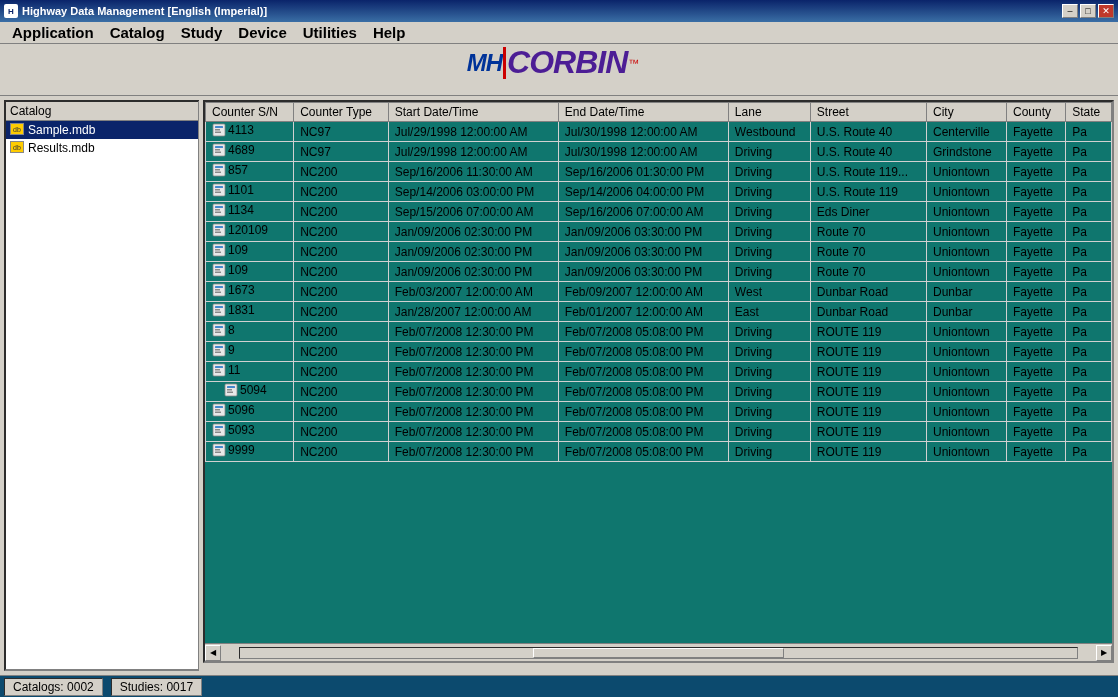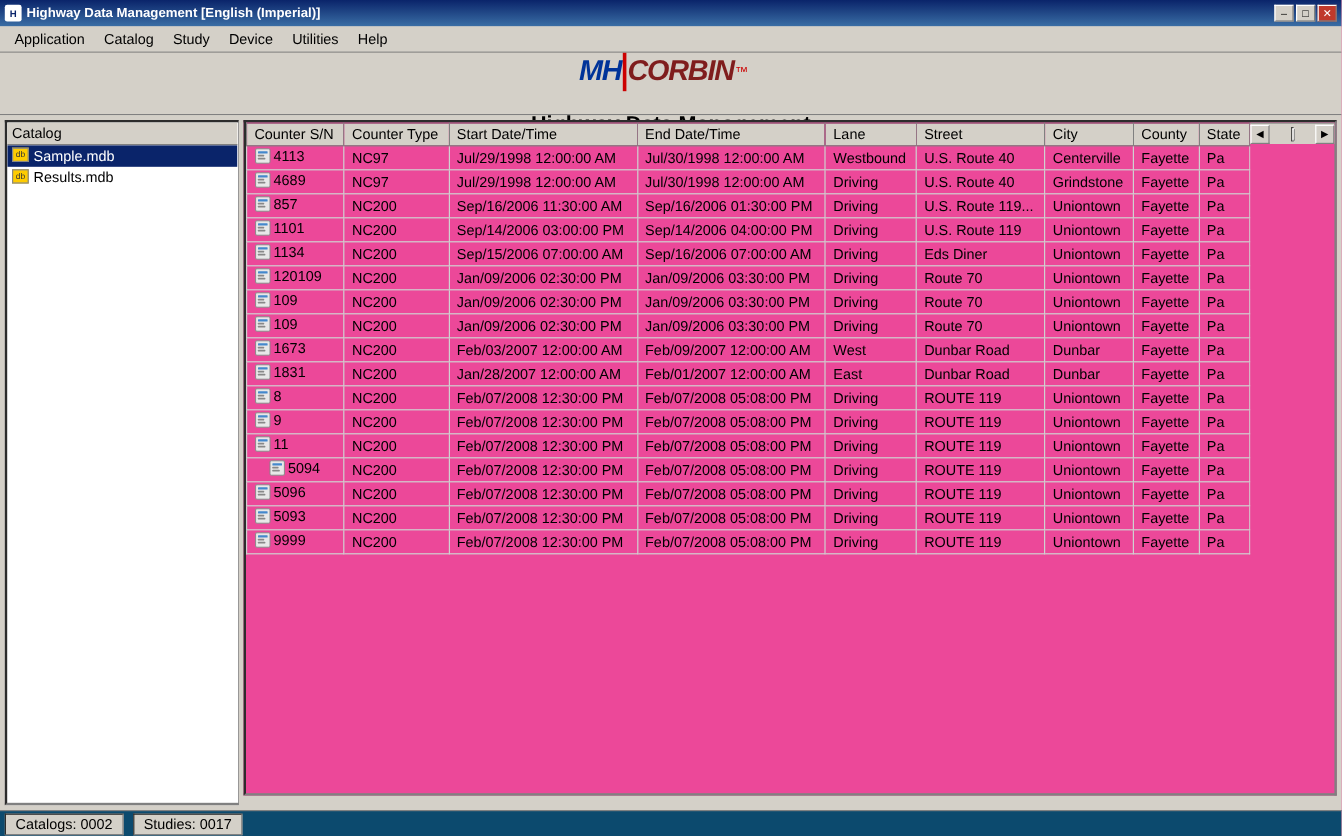--- a/index.html
+++ b/index.html
@@ -58,22 +58,23 @@
     .menu-bar {
       background: #d4d0c8;
       height: 22px;
       display: flex;
       align-items: center;
       border-bottom: 1px solid #808080;
       padding: 0 4px;
     }
     .menu-item {
       padding: 2px 8px;
-      font-size: 12px;
+      font-size: 15px;
       cursor: pointer;
+      font-weight: bold;
     }
 
     
     .app-header {
       background: #d4d0c8;
       height: 52px;
       display: flex;
       align-items: center;
       padding: 0 12px;
       border-bottom: 1px solid #808080;
@@ -136,22 +137,23 @@
       font-size: 7px;
       display: flex; align-items: center; justify-content: center;
       color: #333;
     }
 
     
     .right-panel {
       flex: 1;
       margin: 4px 4px 12px 4px;
       border: 2px inset #808080;
-      background: #ec4899;
-      display: flex;
+      background: #0f766e;
+      display: flex;
+      flex-direction: column;
       overflow: hidden;
     }
 
     .data-table-container {
       flex: 1;
       overflow: auto;
     }
 
     .data-table {
       width: 100%;
@@ -253,21 +255,21 @@
   <span class="menu-item">Study</span>
   <span class="menu-item">Device</span>
   <span class="menu-item">Utilities</span>
   <span class="menu-item">Help</span>
 </div>
 
 <div class="app-header">
   <div style="display:flex;align-items:center;margin-right:12px;">
     <span style="font-size:24px;font-weight:900;font-style:italic;color:#003399;letter-spacing:-1px;">MH</span>
     <div style="width:3px;height:32px;background:#cc0000;margin:0 1px;"></div>
-    <span style="font-size:24px;font-weight:900;font-style:italic;color:#7f1d1d;letter-spacing:-1px;">CORBIN</span>
+    <span style="font-size:32px;font-weight:900;font-style:italic;color:#4c1d95;letter-spacing:-1px;">CORBIN</span>
     <span style="font-size:11px;color:#cc0000;vertical-align:super;margin-left:1px;">™</span>
   </div>
   <div style="width:1px;height:36px;background:#888;margin-right:10px;"></div>
   <span class="app-title">Highway Data Management</span>
 </div>
 
 <div class="main-content">
 
   <div class="left-panel">
     <div class="panel-header">Catalog</div>

